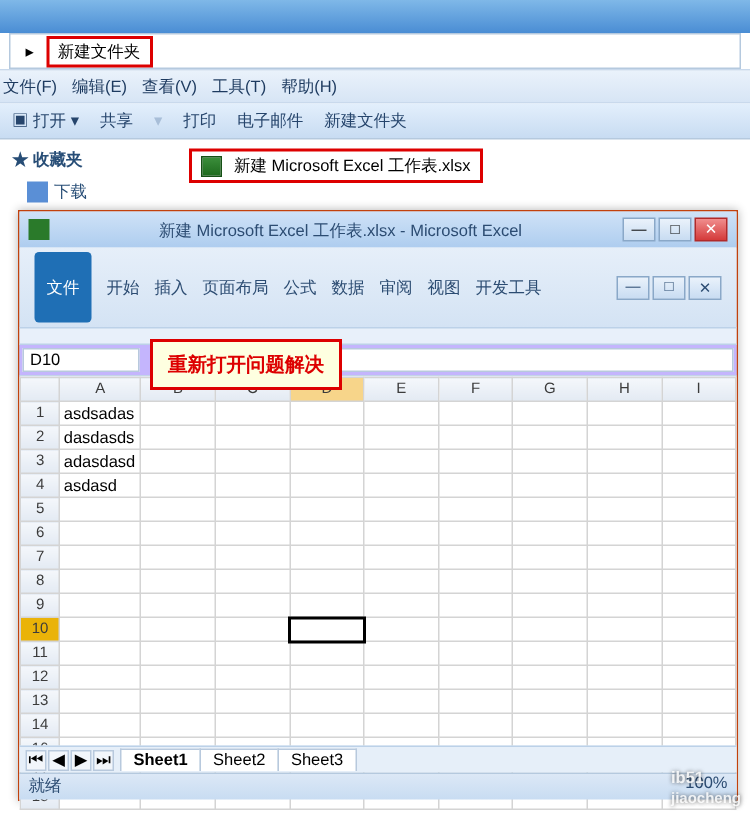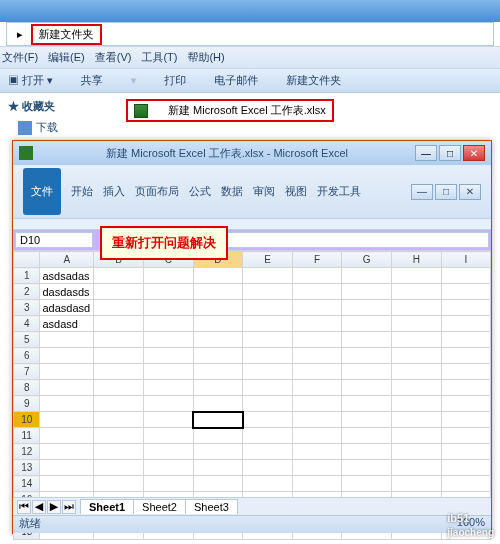--- a/index.html
+++ b/index.html
@@ -2,29 +2,29 @@
 <html><head>
 <meta charset="utf-8">
 <style>
 *{box-sizing:border-box;margin:0;padding:0;font-family:"Microsoft YaHei","SimSun",sans-serif;font-size:11px;}
 body{background:#fff;width:500px;height:544px;position:relative;overflow:hidden;}
 .win-top{height:22px;background:linear-gradient(#7fb8e8,#4a8dd4);}
 .crumb{height:24px;background:#fff;border:1px solid #b5c9de;margin:0 6px;display:flex;align-items:center;padding:2px;}
 .crumb-seg{padding:2px 8px;}
 .crumb .folder-name{border:2px solid #d00;padding:1px 6px;}
 .menubar{background:linear-gradient(#eaf2fb,#d7e5f5);border-top:1px solid #c9d9ec;border-bottom:1px solid #c9d9ec;padding:3px 2px;display:flex;gap:10px;color:#1d3a5f;}
-.toolbar1{background:linear-gradient(#e3effc,#c8dcf2);padding:4px 8px;display:flex;gap:28px;align-items:center;color:#26456c;border-bottom:1px solid #b5c9de;}
+.toolbar1{background:linear-gradient(#e3effc,#c8dcf2);padding:4px 8px;display:flex;gap:14px;align-items:center;color:#26456c;border-bottom:1px solid #b5c9de;}
 .toolbar1 .sep{color:#a8bed8;}
 .pane{display:flex;}
 .sidebar{width:120px;padding:6px 8px;color:#274d76;}
 .sidebar .hdr{font-weight:bold;margin-bottom:4px;}
 .sidebar .item{display:flex;align-items:center;gap:4px;padding:2px 0 2px 10px;}
 .ico{width:14px;height:14px;display:inline-block;}
 .content{flex:1;padding:6px;}
-.file-row{display:inline-flex;align-items:center;gap:20px;border:2px solid #d00;padding:2px 6px;}
+.file-row{display:inline-flex;align-items:center;gap:8px;border:2px solid #d00;padding:2px 6px;}
 .xl-ico{width:14px;height:14px;background:linear-gradient(#3b8e3b,#1e6b1e);border:1px solid #155015;}
 
 .excel{position:absolute;left:12px;top:140px;width:480px;height:394px;border:1px solid #c2410c;box-shadow:0 0 6px rgba(0,0,0,.3);background:#dfe9f5;}
 .ex-title{height:24px;background:linear-gradient(#cfe2f7,#aecdef);display:flex;align-items:center;padding:0 6px;}
 .ex-title .ticon{width:14px;height:14px;background:#2a7a2a;margin-right:6px;}
 .ex-title .txt{flex:1;text-align:center;color:#2c4c72;}
 .winbtns{display:flex;gap:2px;}
 .winbtn{width:22px;height:16px;border:1px solid #8aa8c8;background:linear-gradient(#eaf2fb,#c8dcf2);display:flex;align-items:center;justify-content:center;font-size:10px;}
 .winbtn.close{background:linear-gradient(#f08d8d,#d43a3a);color:#fff;border-color:#b12a2a;}
 .ribbon-tabs{display:flex;gap:10px;padding:3px 10px;background:linear-gradient(#e6eff9,#d4e3f4);color:#2c4c72;align-items:center;}

